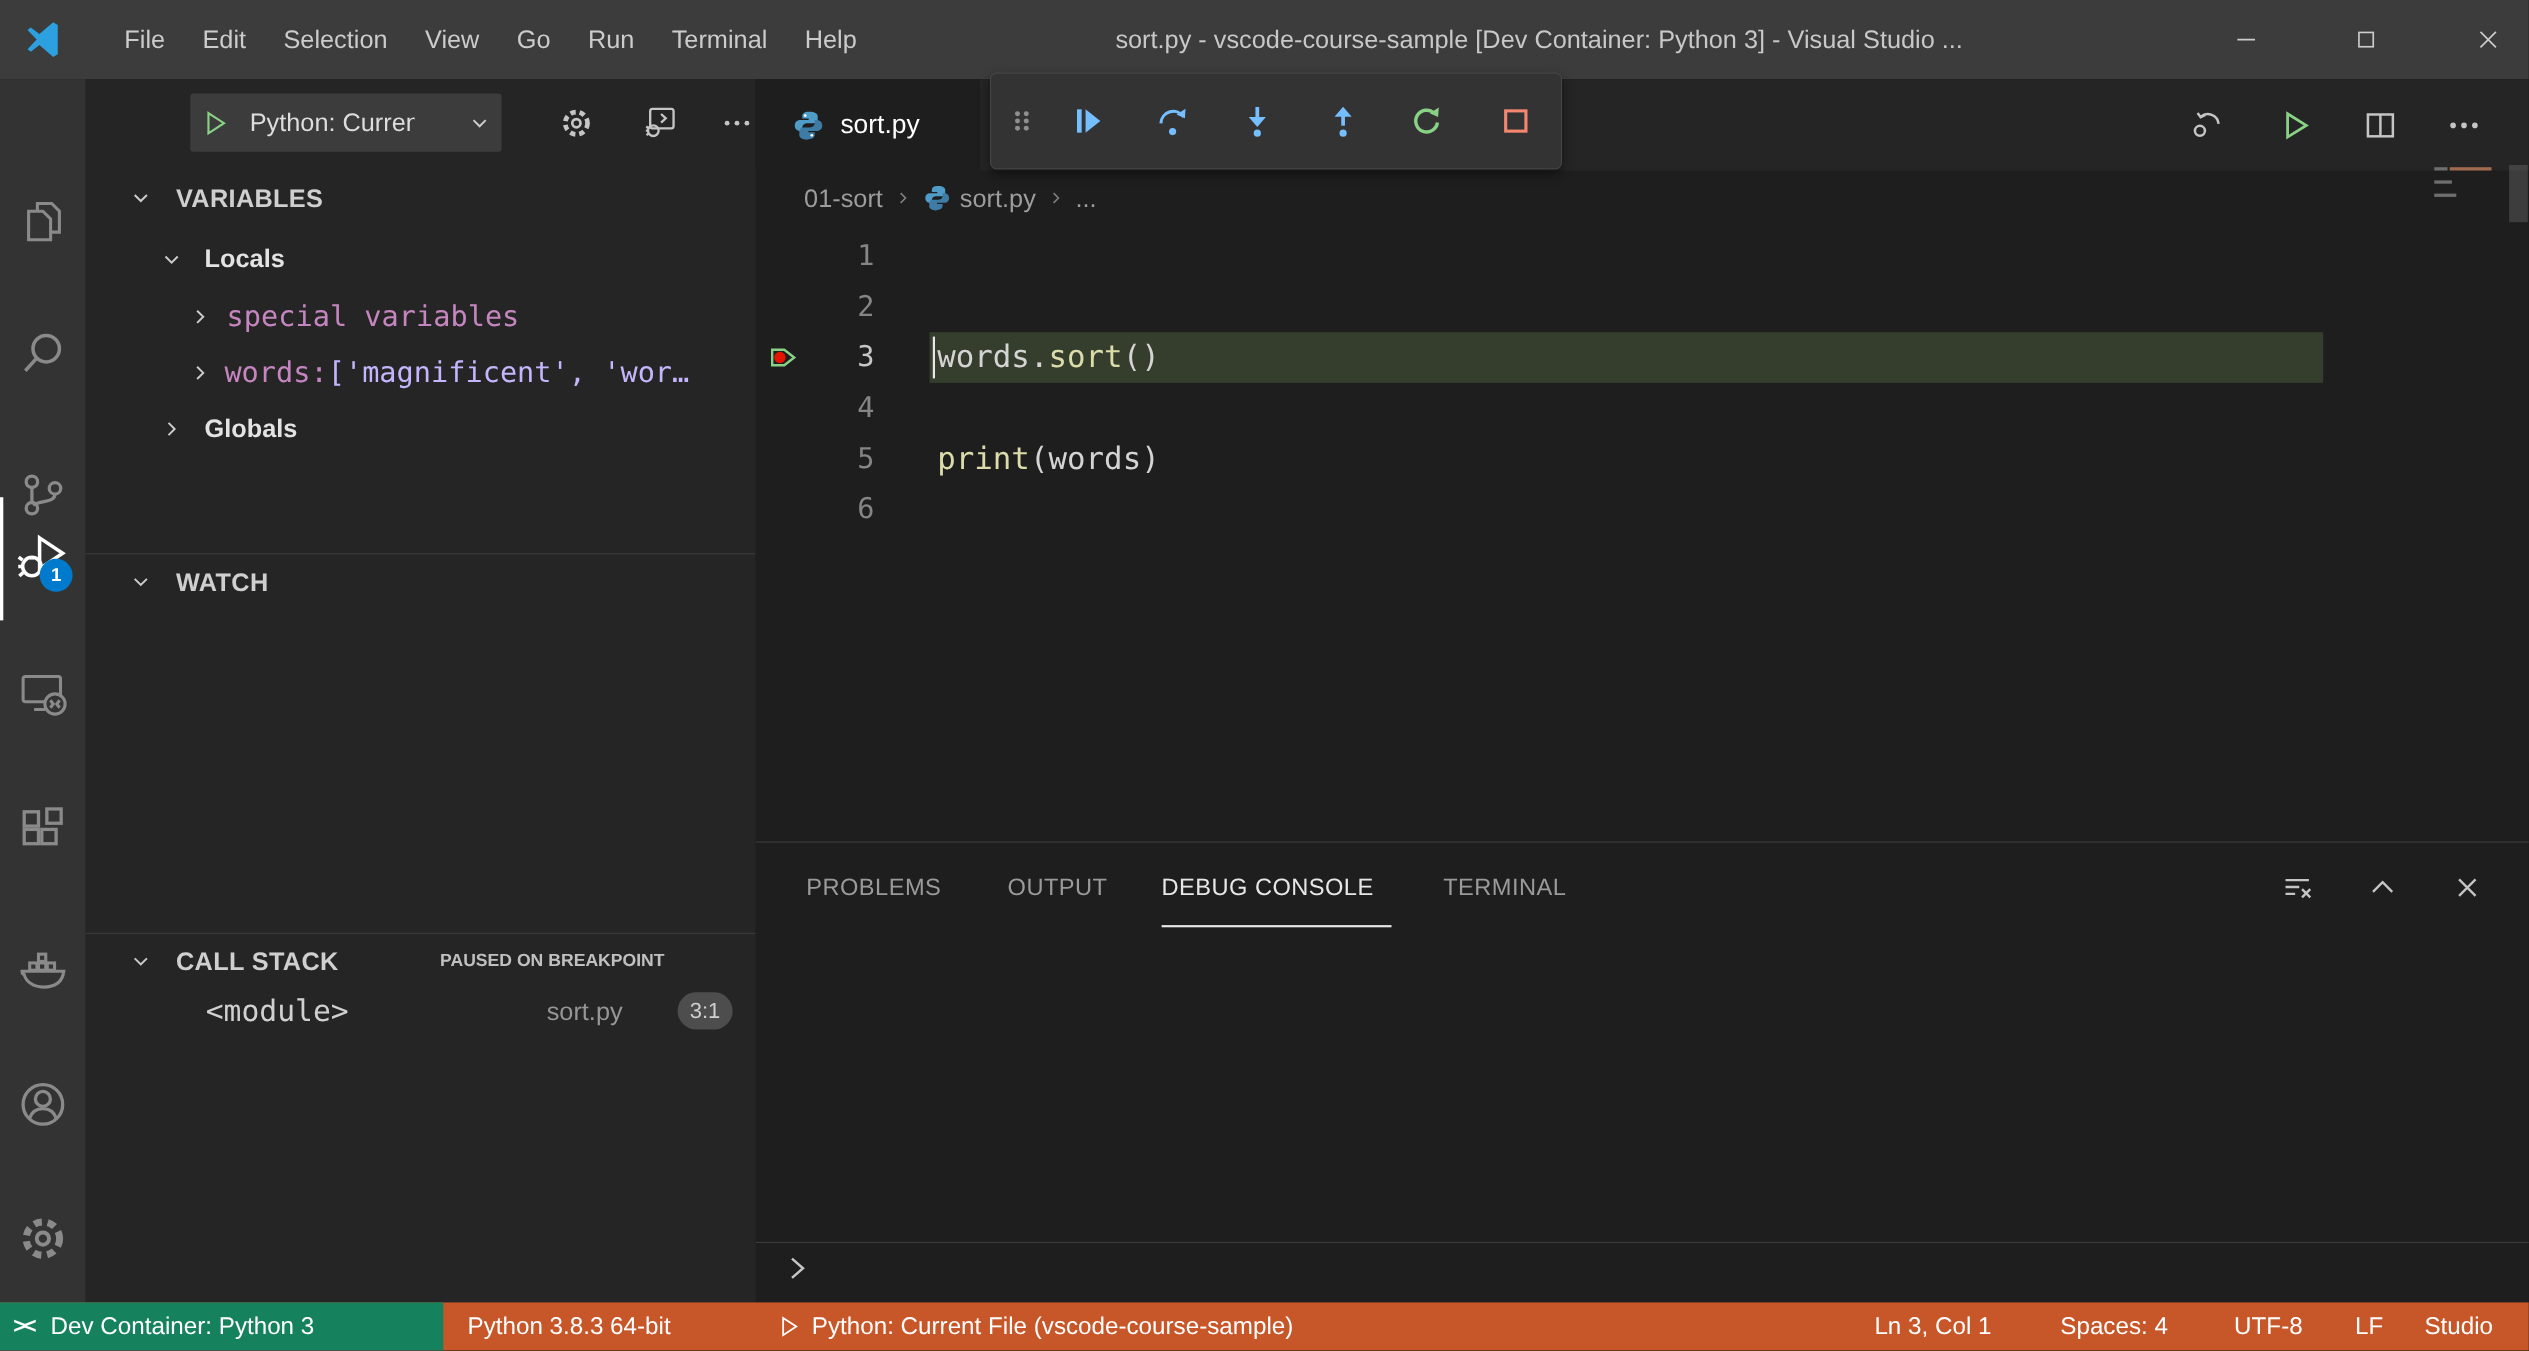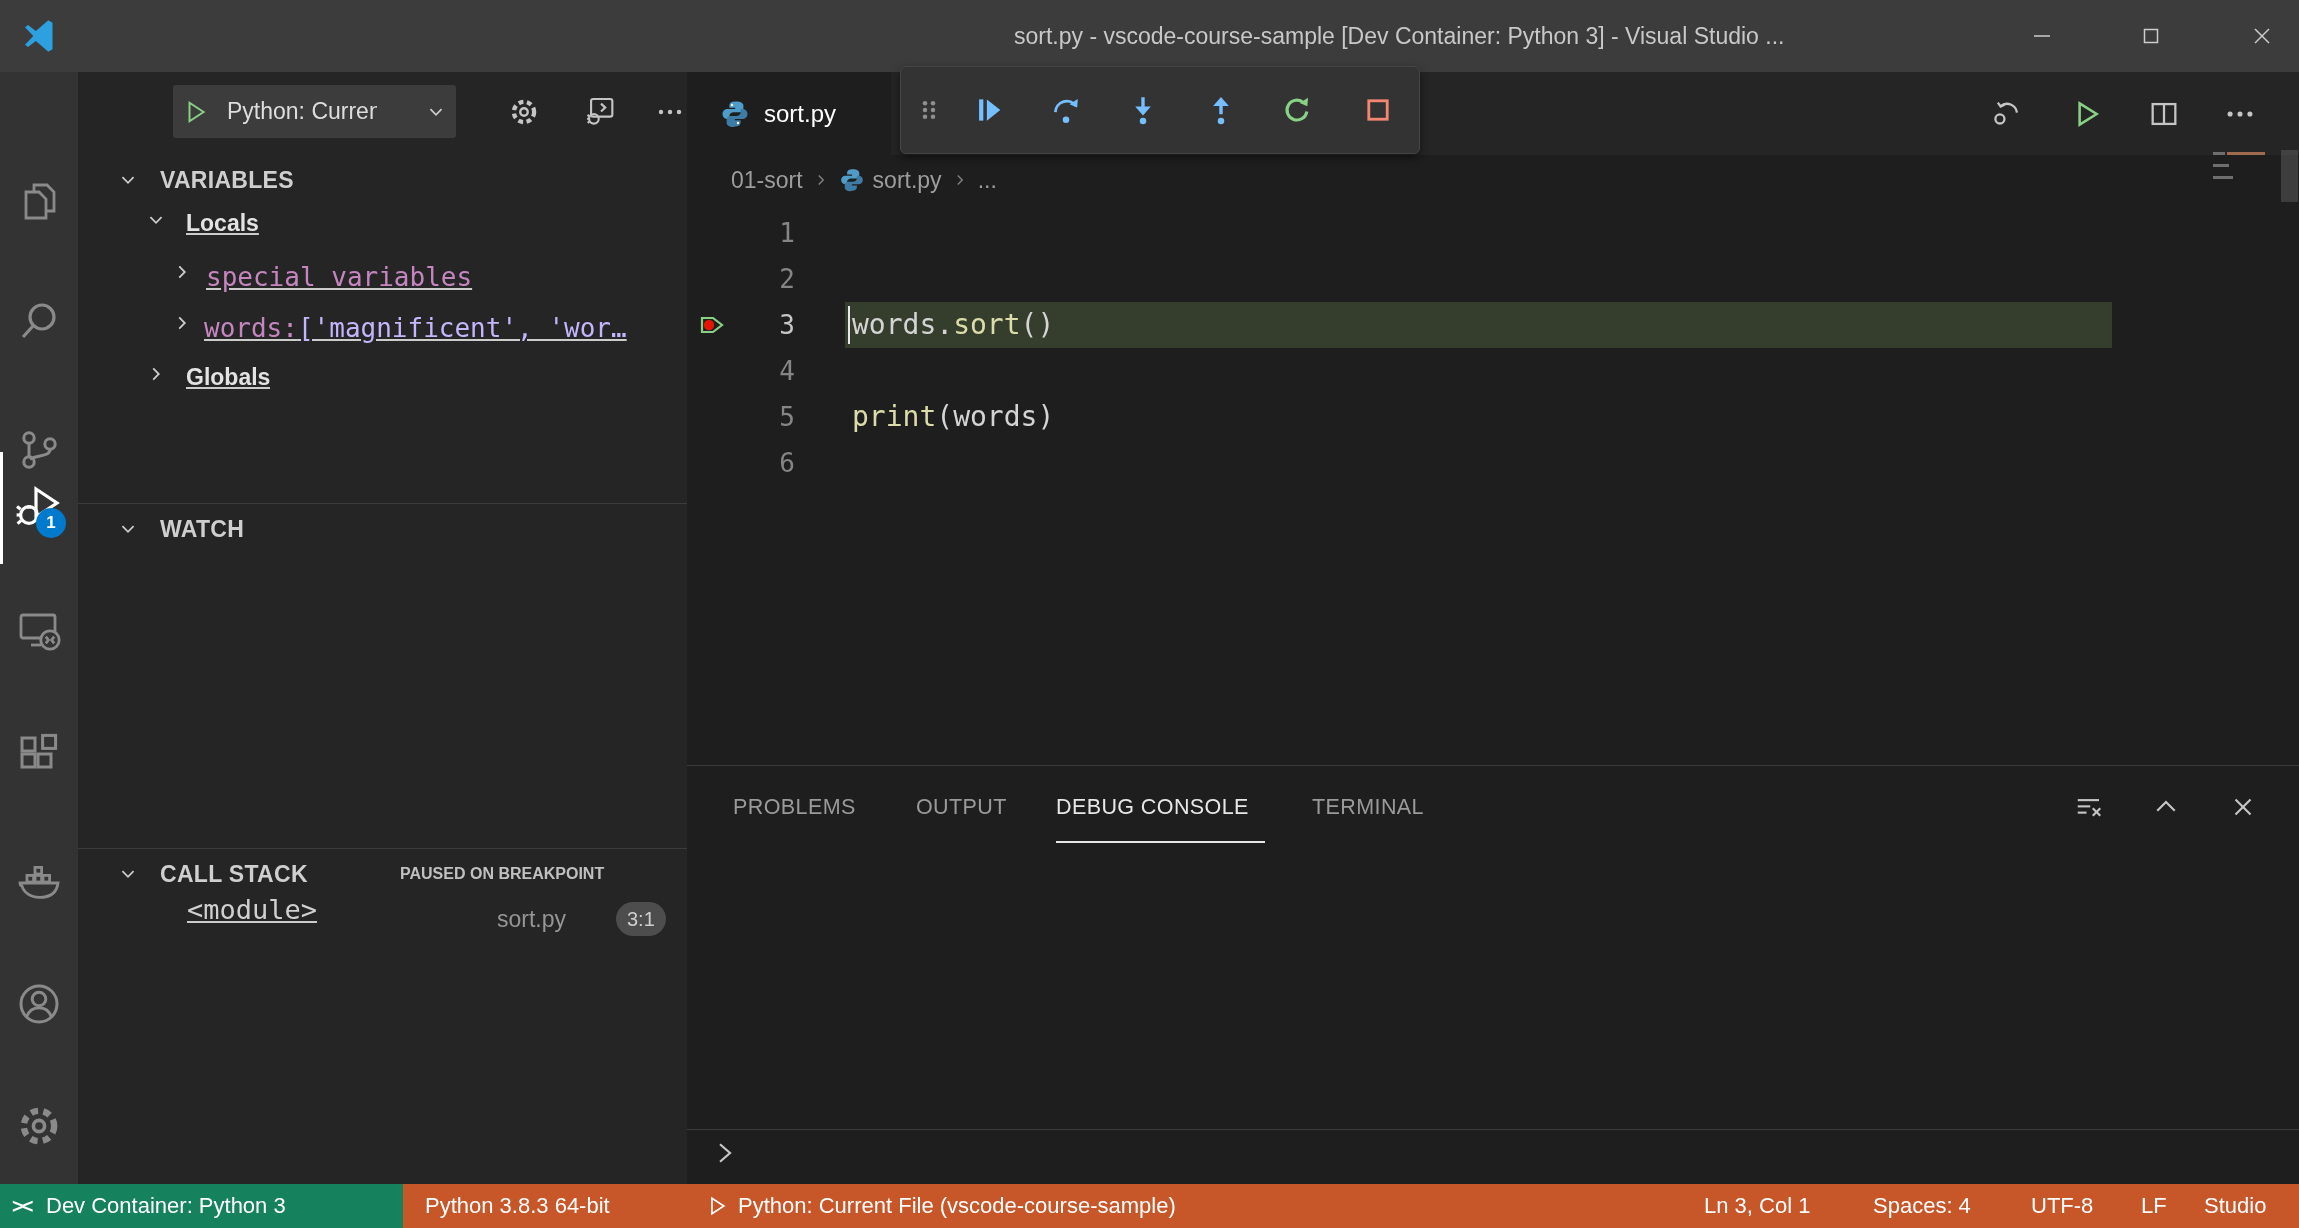--- a/index.html
+++ b/index.html
@@ -24,21 +24,21 @@
             display:flex;align-items:center;justify-content:center;}
 
   
   .sidebar{left:78px;top:72px;width:609px;height:1112px;background:#252526;}
   .launch-box{position:absolute;left:95px;top:13px;width:283px;height:53px;background:#3c3c3c;
               border-radius:3px;display:flex;align-items:center;}
   .launch-label{margin-left:18px;width:150px;overflow:hidden;white-space:nowrap;
                 font-size:23px;color:#dddddd;}
   .side-hdr{position:absolute;height:50px;display:flex;align-items:center;
             font-size:23px;font-weight:bold;color:#cfcfcf;letter-spacing:.3px;}
-  .tree-row{position:absolute;height:51px;display:flex;white-space:nowrap;overflow:hidden;text-decoration:underline;}
+  .tree-row{position:absolute;height:51px;display:flex;align-items:center;white-space:nowrap;overflow:hidden;}
   .tree-bold{font-size:23px;font-weight:bold;color:#e3e3e3;}
   .mono-pink{font-family:"DejaVu Sans Mono",monospace;font-size:26px;color:#C586C0;}
   .mono-val{font-family:"DejaVu Sans Mono",monospace;font-size:26px;color:#c4b5fd;}
   .divider{position:absolute;left:0;width:609px;height:1px;background:#3c3c3c;}
   .cs-status{position:absolute;left:322px;top:777px;height:50px;line-height:50px;
              font-size:16px;font-weight:bold;color:#c0c0c0;}
   .cs-badge{position:absolute;left:538px;top:830px;height:34px;border-radius:17px;background:#4d4d4d;
             color:#cfcfcf;font-size:20px;padding:0 11px;display:flex;align-items:center;}
 
   
@@ -80,20 +80,30 @@
 <body>
 
 <div id="app">
 
   <div class="abs titlebar">
     <div class="abs" style="left:20px;top:16px;">
       <svg width="40" height="40" viewBox="0 0 24 24">
           <path d="M17 2.5L19.5 4v16L17 21.5 9.5 15 4.8 18.6 3 17.2 8 12 3 6.8 4.8 5.4 9.5 9z" fill="#2da0e0"></path>
         </svg>
     </div>
+    <div class="abs menubar">
+      <span class="menu-item">File</span>
+      <span class="menu-item">Edit</span>
+      <span class="menu-item">Selection</span>
+      <span class="menu-item">View</span>
+      <span class="menu-item">Go</span>
+      <span class="menu-item">Run</span>
+      <span class="menu-item">Terminal</span>
+      <span class="menu-item">Help</span>
+    </div>
     <div class="abs win-title" style="left:1014px;">sort.py - vscode-course-sample [Dev Container: Python 3] - Visual Studio ...</div>
     <div class="abs win-btn" style="left:2006px;">
       <svg width="24" height="24" viewBox="0 0 24 24">
           <line x1="4" y1="12" x2="20" y2="12" stroke="#cccccc" stroke-width="1.5"></line>
         </svg>
     </div>
     <div class="abs win-btn" style="left:2115px;">
       <svg width="24" height="24" viewBox="0 0 24 24">
           <rect x="5.5" y="5.5" width="13" height="13" fill="none" stroke="#cccccc" stroke-width="1.5"></rect>
         </svg>

